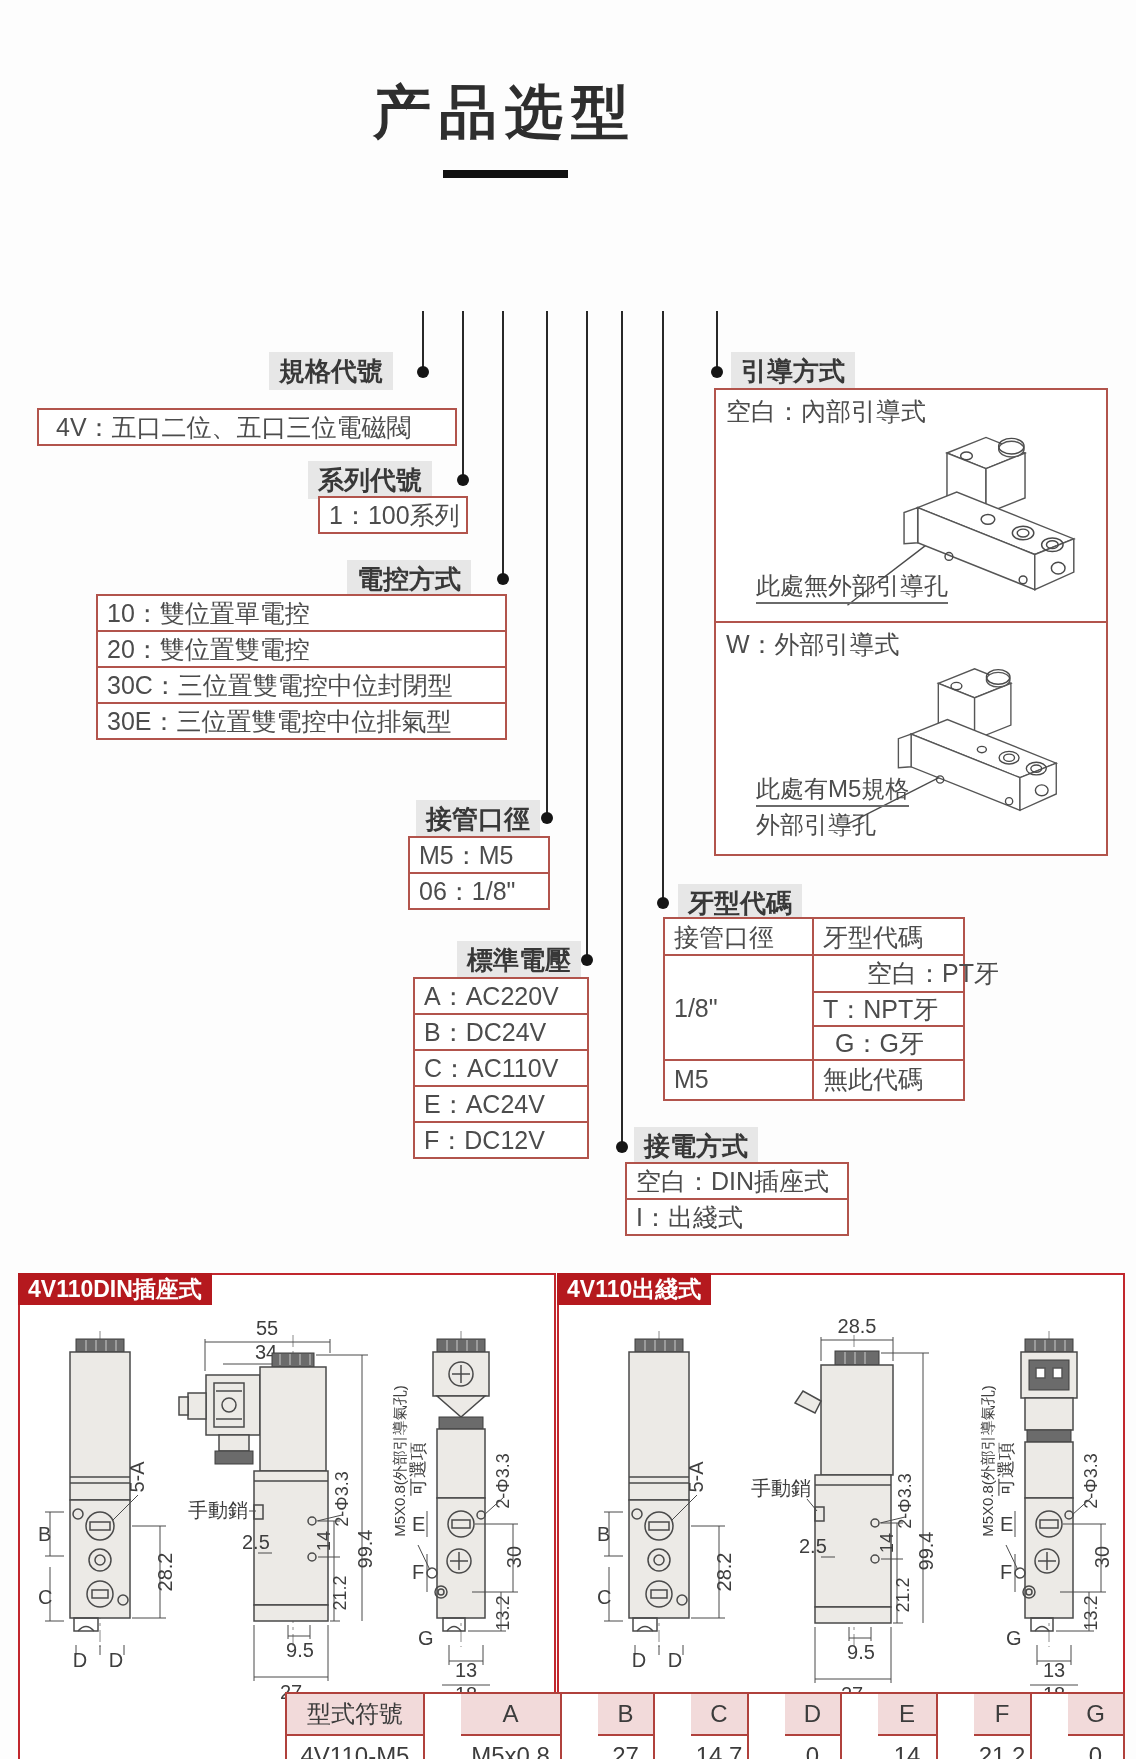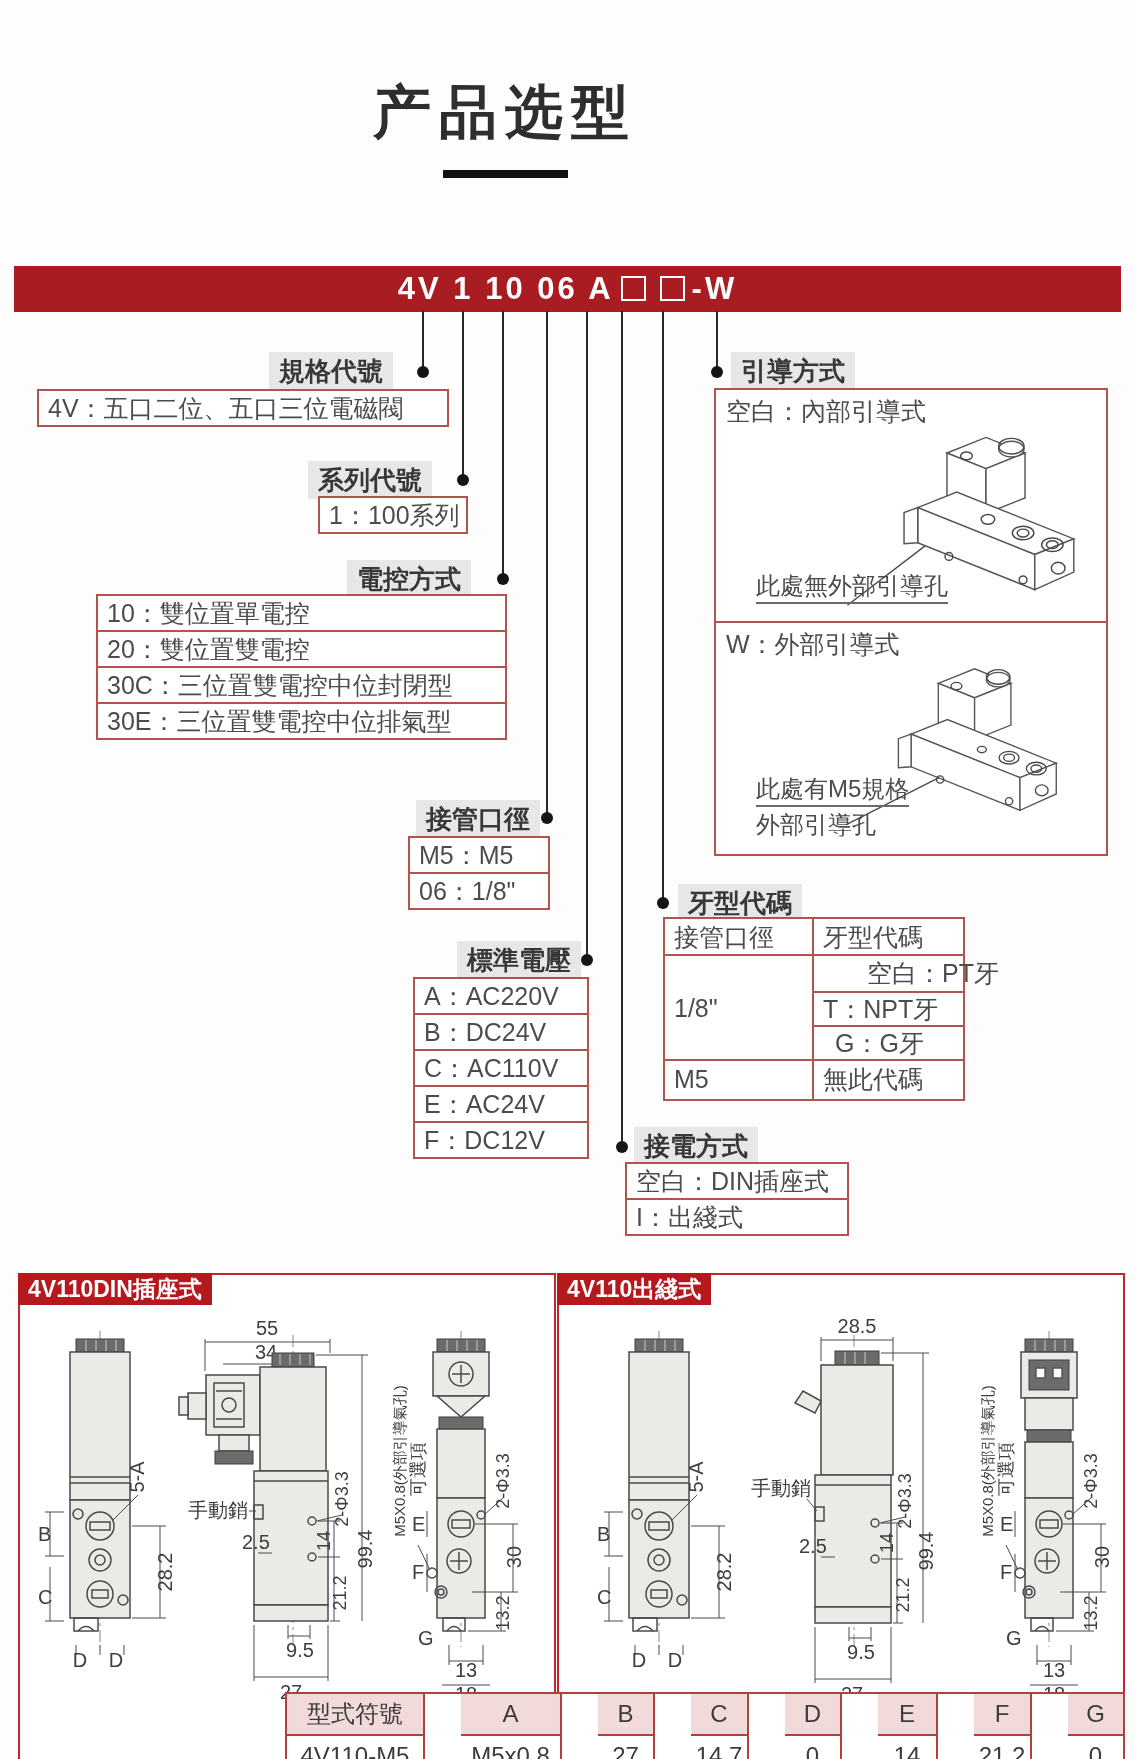--- a/index.html
+++ b/index.html
@@ -60,44 +60,41 @@
   #spec-table .hd{background:#f2dada;border-bottom:2px solid #b0413c;}
 </style>
 </head>
 <body>
 
 <div id="stage">
 
   <div class="abs" id="page-title">产品选型</div>
   <div class="abs" id="title-underline"></div>
 
-  <div class="abs" id="model-banner">
-    <span class="code"><span>4V 1 10 06 A</span><span class="code-box"></span><span class="code-box"></span><span>-W</span></span>
-  </div>
 
   <div class="vline" style="left:422px;top:311px;height:61px;"></div>
   <div class="vline" style="left:462px;top:311px;height:169px;"></div>
   <div class="vline" style="left:502px;top:311px;height:268px;"></div>
   <div class="vline" style="left:546px;top:311px;height:507px;"></div>
   <div class="vline" style="left:586px;top:311px;height:649px;"></div>
   <div class="vline" style="left:621px;top:311px;height:836px;"></div>
   <div class="vline" style="left:662px;top:311px;height:592px;"></div>
   <div class="vline" style="left:716px;top:311px;height:61px;"></div>
 
   <div class="dot" style="left:417px;top:366px;"></div>
   <div class="dot" style="left:457px;top:474px;"></div>
   <div class="dot" style="left:497px;top:573px;"></div>
   <div class="dot" style="left:541px;top:812px;"></div>
   <div class="dot" style="left:581px;top:954px;"></div>
   <div class="dot" style="left:616px;top:1141px;"></div>
   <div class="dot" style="left:657px;top:897px;"></div>
   <div class="dot" style="left:711px;top:366px;"></div>
 
   <div class="glabel" style="left:269px;top:352px;">規格代號</div>
-  <div class="rbox" style="left:37px;top:389px;width:408px;">
+  <div class="rbox" style="left:37px;top:408px;width:408px;padding-left:8px;">
     <div class="row">4V：五口二位、五口三位電磁閥</div>
   </div>
 
   <div class="glabel" style="left:308px;top:461px;">系列代號</div>
   <div class="rbox" style="left:318px;top:496px;width:146px;">
     <div class="row">1：100系列</div>
   </div>
 
   <div class="glabel" style="left:347px;top:560px;">電控方式</div>
   <div class="rbox" style="left:96px;top:594px;width:407px;">

